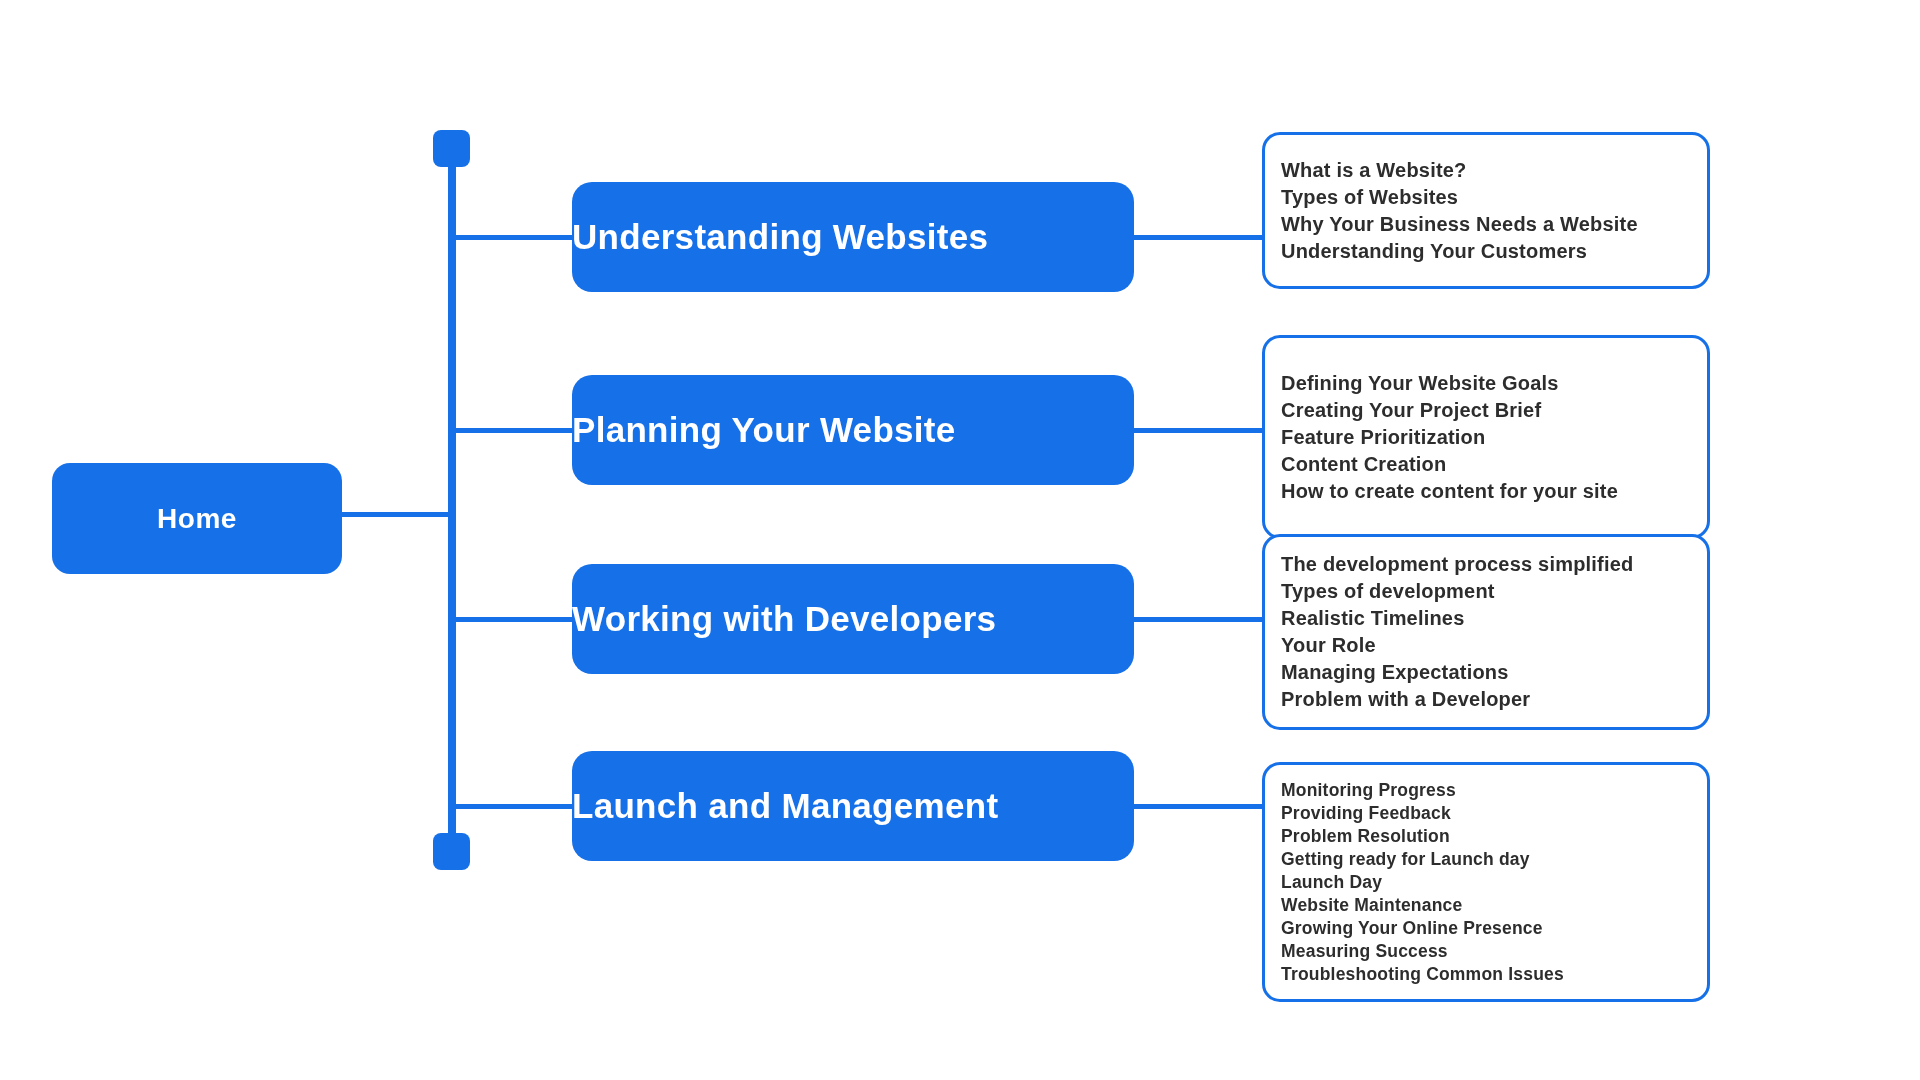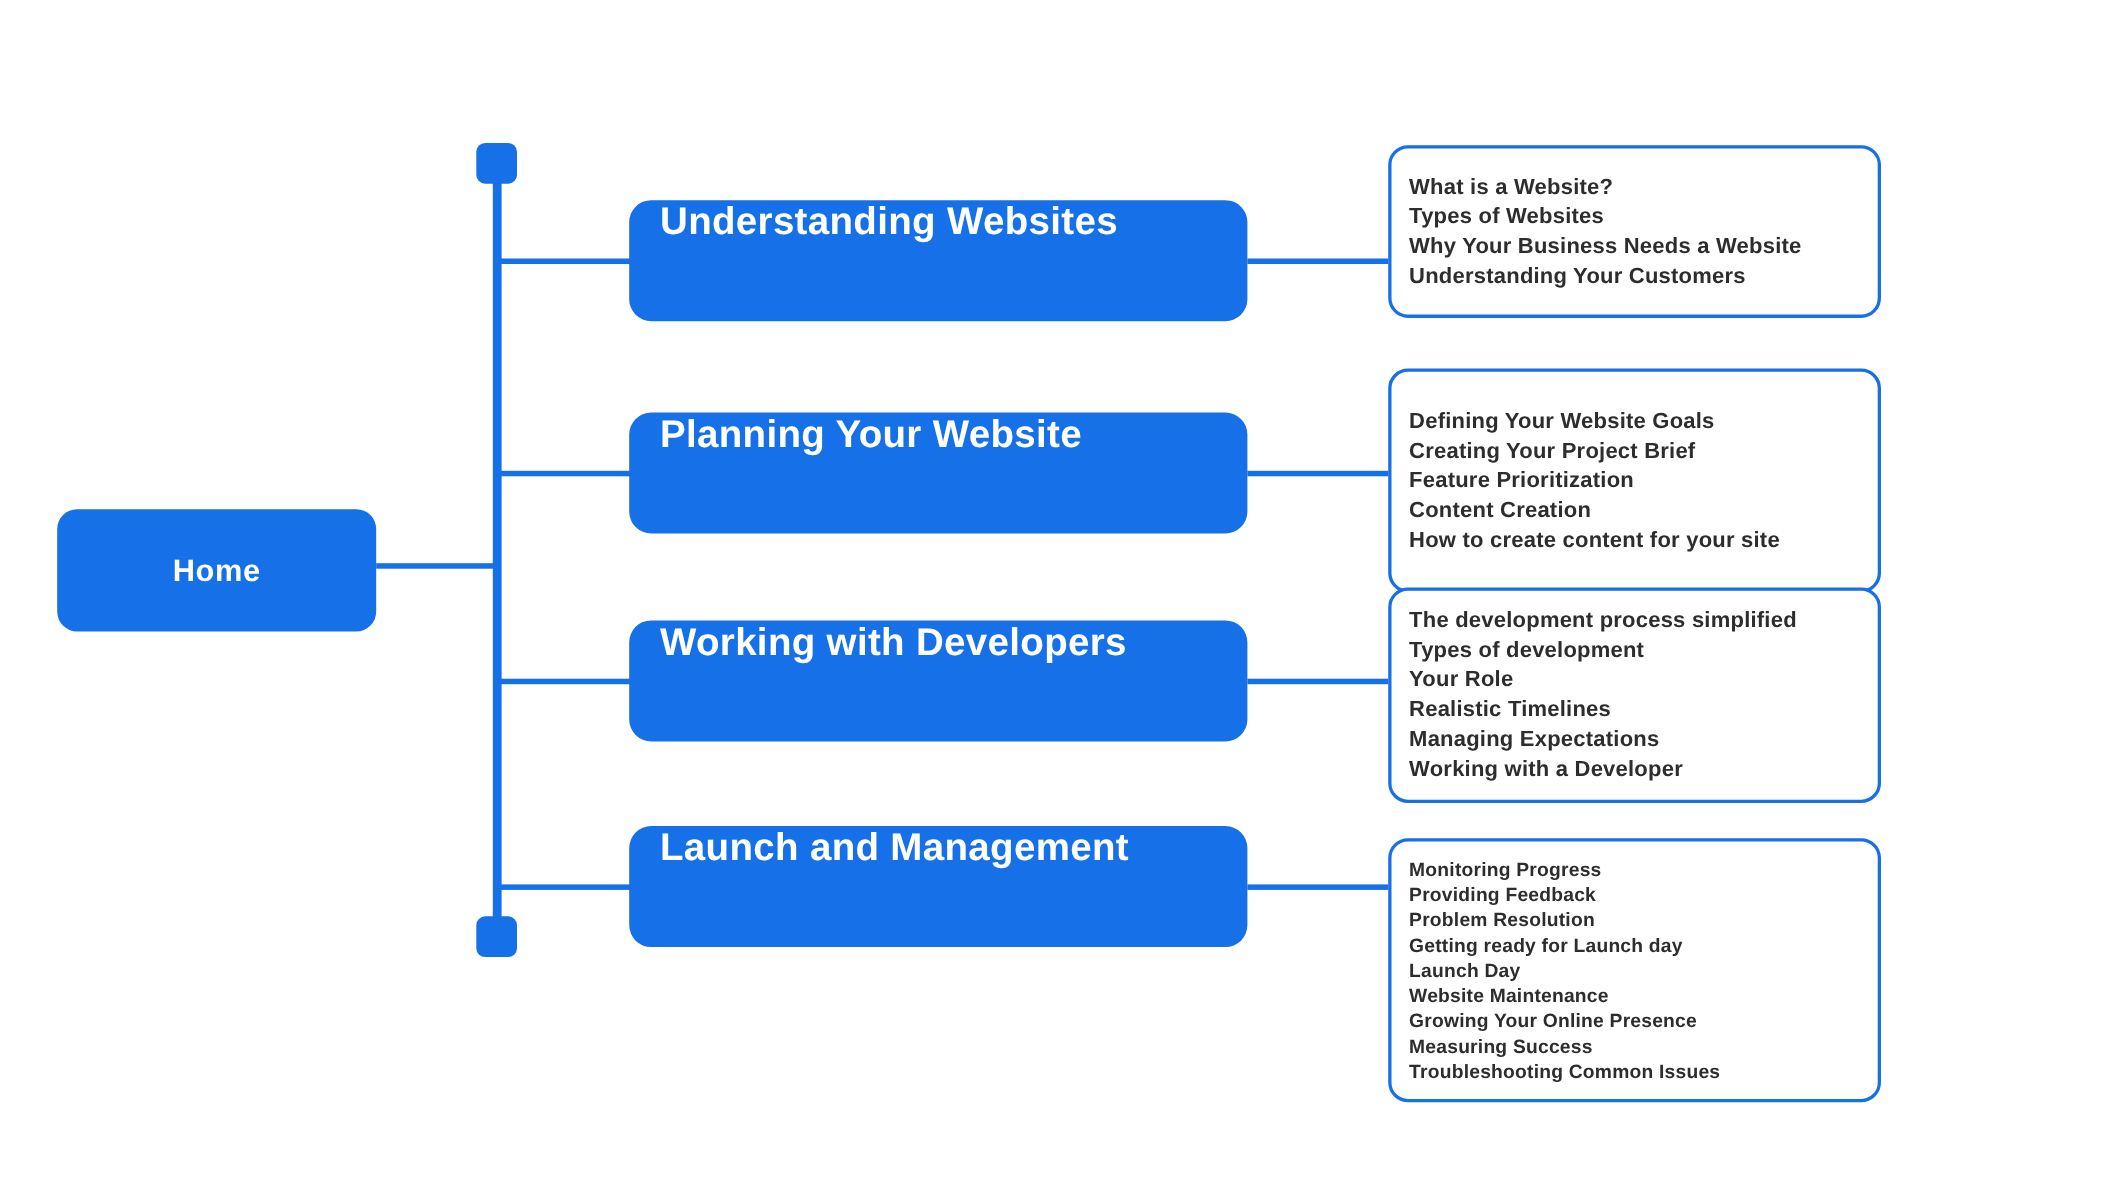--- a/index.html
+++ b/index.html
@@ -28,22 +28,21 @@
     position:absolute;left:52px;top:463px;width:290px;height:111px;
     background:var(--accent);border-radius:18px;
     display:flex;align-items:center;justify-content:center;
     color:var(--node-text);font-size:28px;font-weight:bold;letter-spacing:.5px;
   }
 
   
   .node{
     position:absolute;left:572px;width:562px;height:110px;
     background:var(--accent);border-radius:20px;
-    display:flex;
-    padding-left:28px;
+    display:flex;align-items:center;
     color:var(--node-text);font-size:35px;font-weight:bold;letter-spacing:.3px;
   }
 
   
   .card{
     position:absolute;left:1262px;width:448px;
     background:#fff;border:3px solid var(--accent);border-radius:18px;
     display:flex;align-items:center;
     padding:14px 16px;
   }
@@ -105,24 +104,24 @@
         <li>Creating Your Project Brief</li>
         <li>Feature Prioritization</li>
         <li>Content Creation</li>
         <li>How to create content for your site</li>
       </ul>
   </div>
   <div class="card" style="top:534px;height:196px">
     <ul>
         <li>The development process simplified</li>
         <li>Types of development</li>
+        <li>Realistic Timelines</li>
         <li>Your Role</li>
-        <li>Realistic Timelines</li>
         <li>Managing Expectations</li>
-        <li>Working with a Developer</li>
+        <li>Problem with a Developer</li>
       </ul>
   </div>
   <div class="card compact" style="top:762px;height:240px">
     <ul>
         <li>Monitoring Progress</li>
         <li>Providing Feedback</li>
         <li>Problem Resolution</li>
         <li>Getting ready for Launch day</li>
         <li>Launch Day</li>
         <li>Website Maintenance</li>

